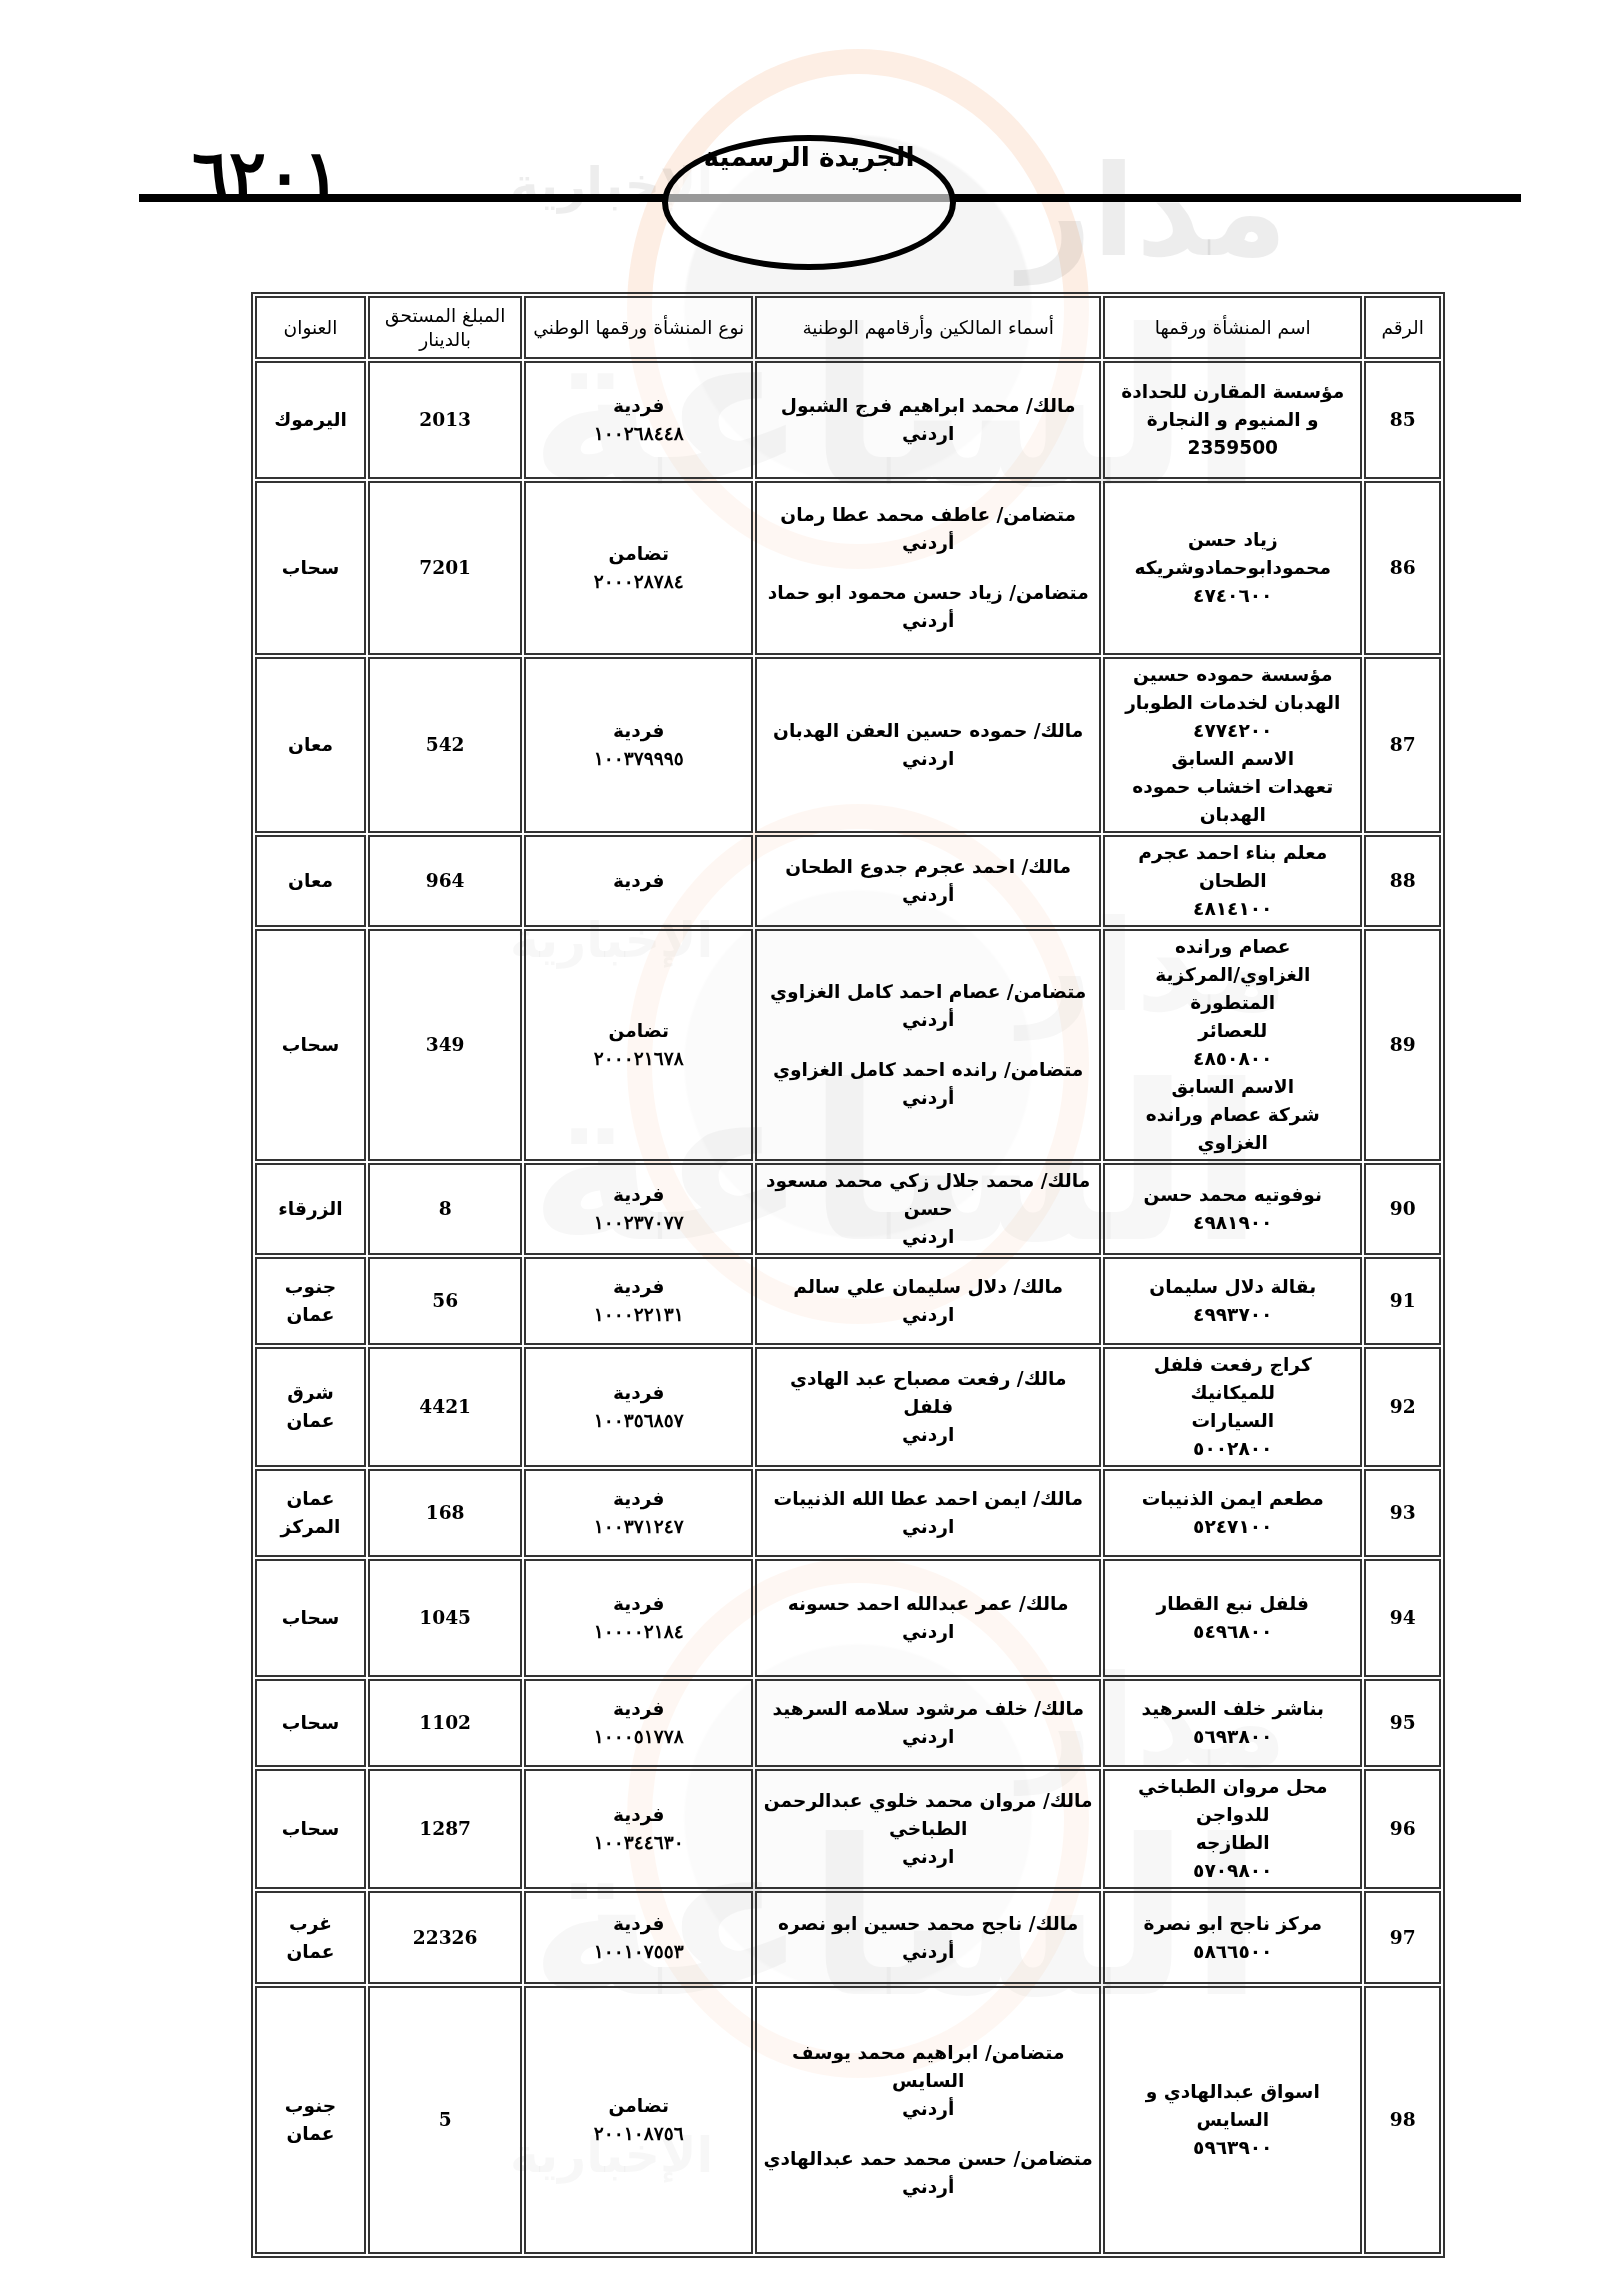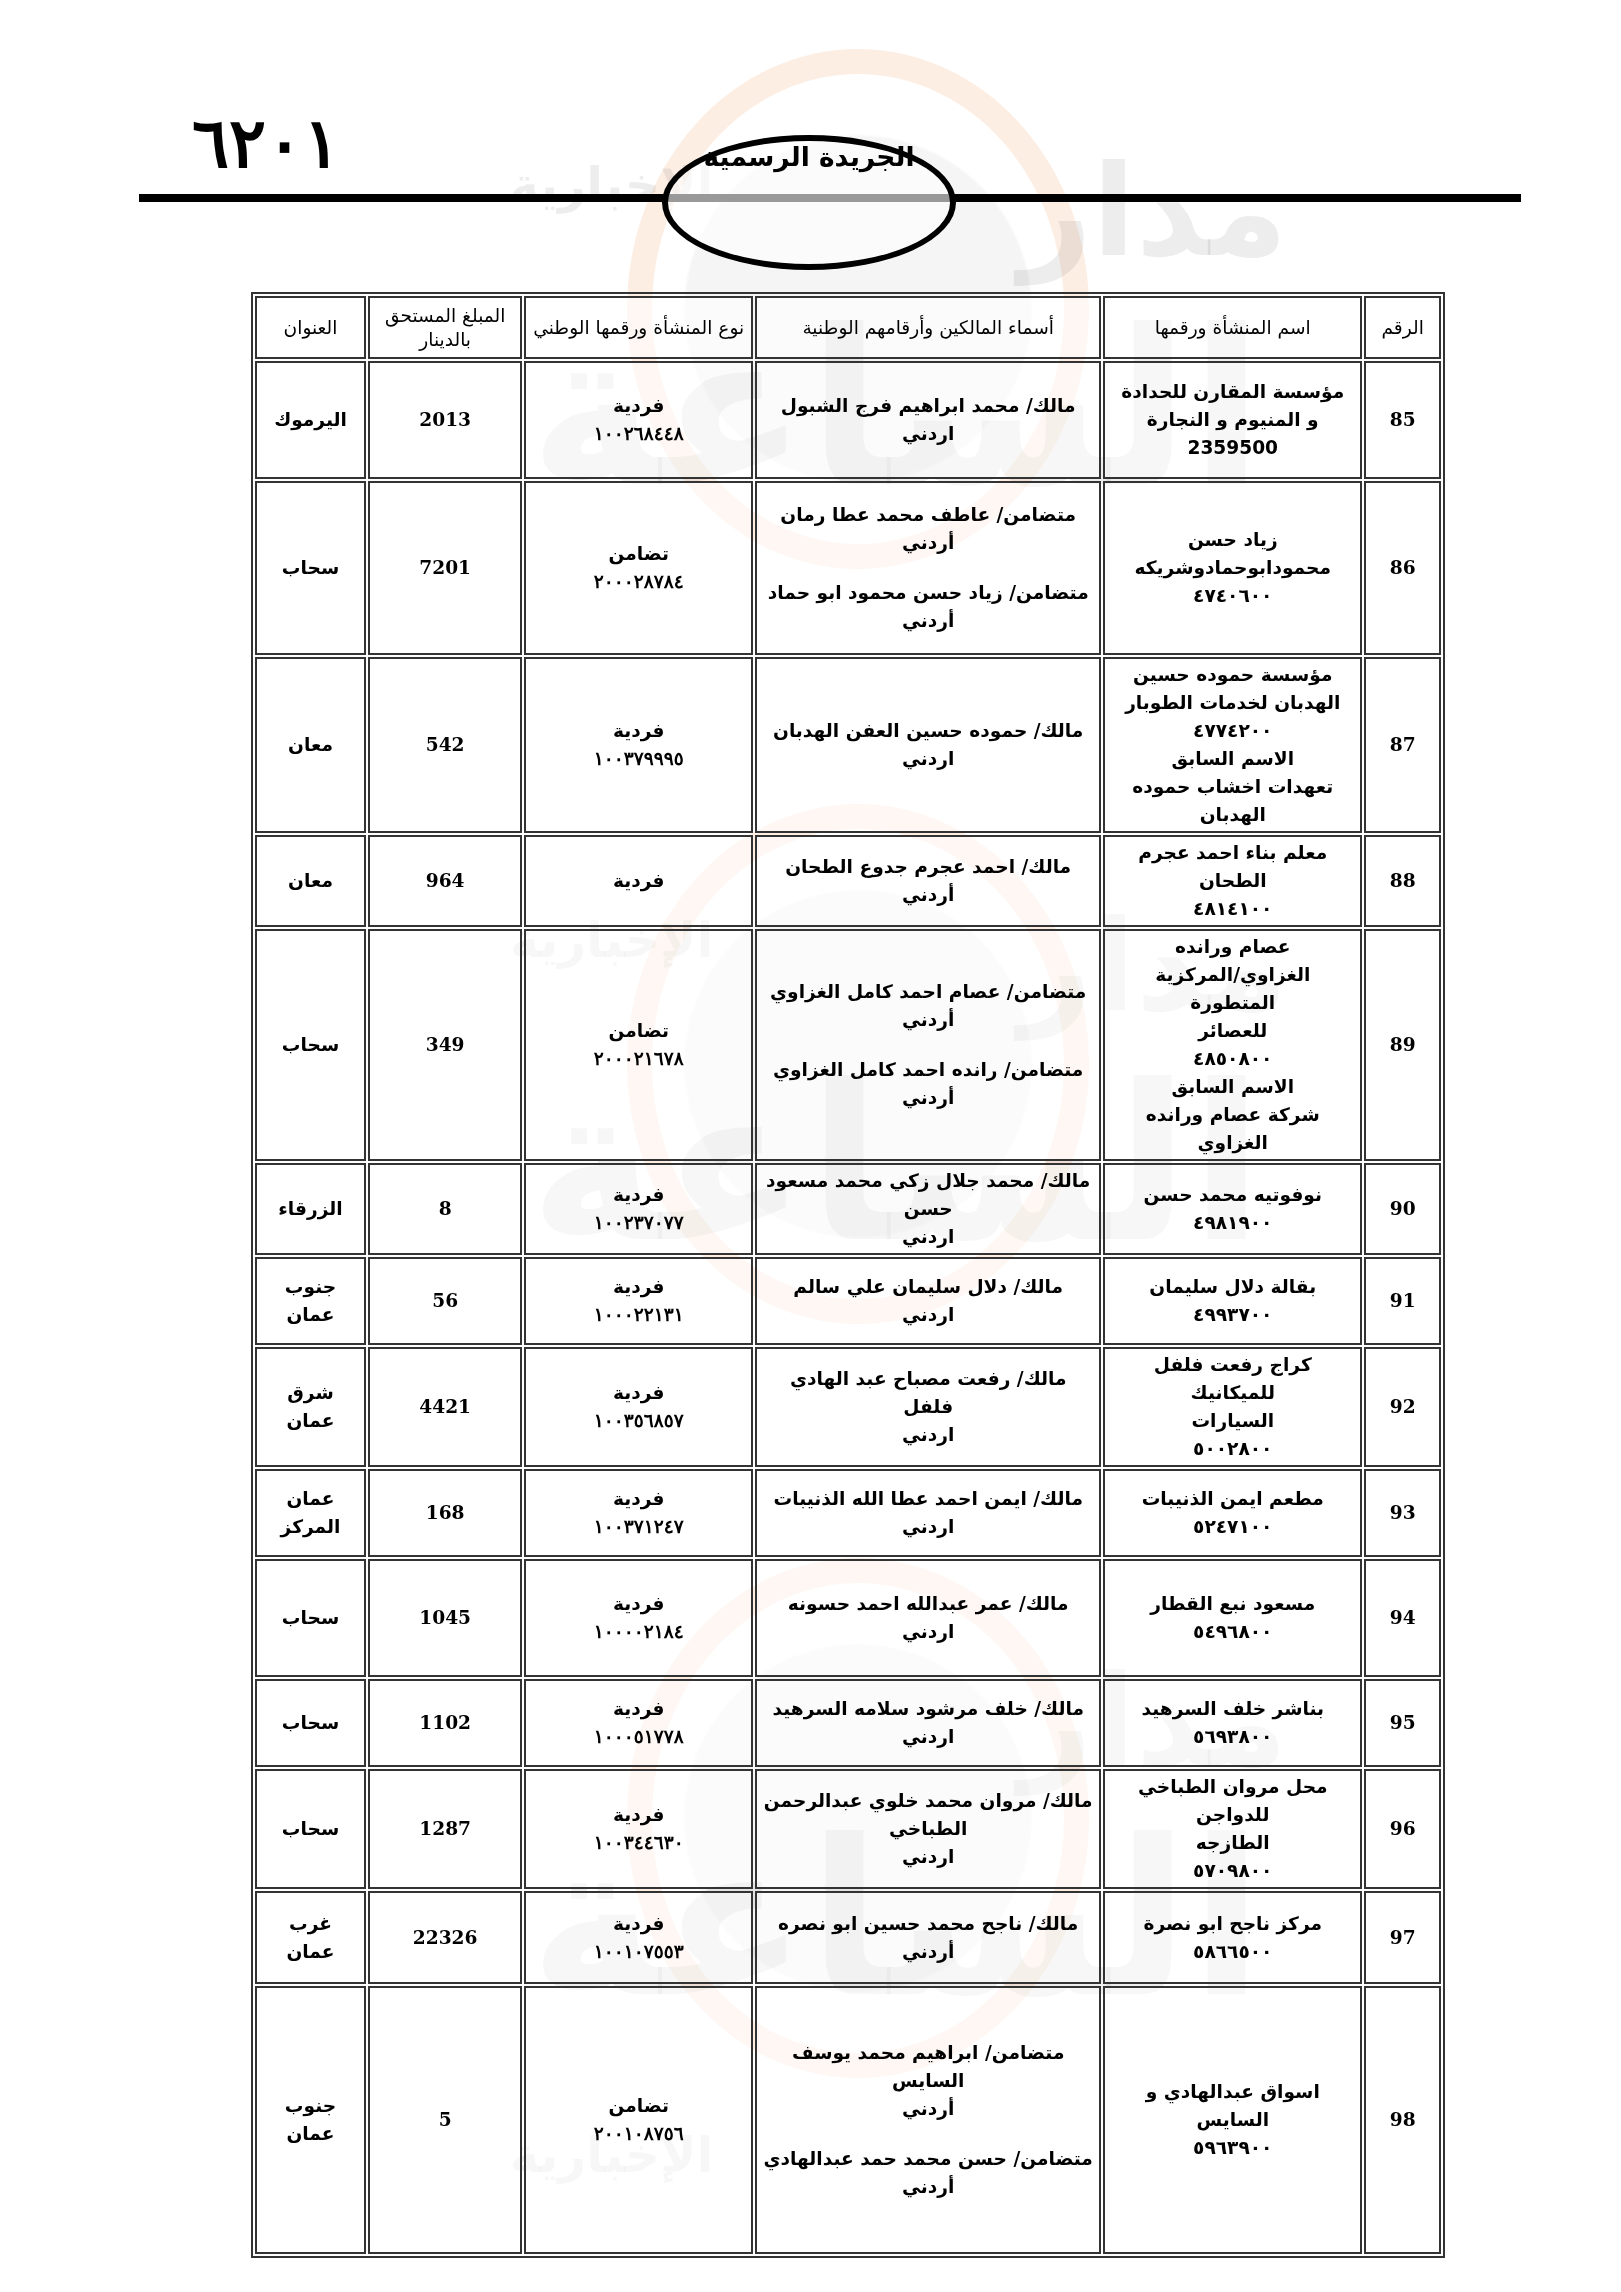--- a/index.html
+++ b/index.html
@@ -4,21 +4,21 @@
 <style>
   html, body { margin:0; padding:0; background:#ffffff; }
   body { width:1621px; height:2293px; position:relative; overflow:hidden;
          font-family:"DejaVu Sans", "Liberation Sans", sans-serif; color:#000; }
   .watermark { position:absolute; pointer-events:none; }
   .wm-clock { position:absolute; border-radius:50%;
               border:25.5px solid rgba(245,150,90,0.16);
               background:radial-gradient(circle, rgba(0,0,0,0.04) 0 55%, rgba(0,0,0,0) 56%); }
   .wm-text { position:absolute; color:rgba(0,0,0,0.07); font-weight:bold;
              font-family:"DejaVu Sans", sans-serif; direction:rtl; white-space:nowrap; }
-  .page-number { position:absolute; left:192px; top:102px; font-size:69px; font-weight:bold;
+  .page-number { position:absolute; left:192px; top:134px; font-size:69px; font-weight:bold;
                  font-family:"DejaVu Serif", serif; letter-spacing:2px; }
   .rule { position:absolute; left:139px; top:194px; width:1382px; height:7.8px; background:#000; }
   .header-oval { position:absolute; left:662px; top:135px; width:294px; height:135px;
                  border:6.9px solid #000; border-radius:50%; background:rgba(255,255,255,0.6);
                  display:flex; justify-content:center; box-sizing:border-box; }
   .header-oval span { font-size:26.5px; font-weight:bold; direction:rtl; }
   table.gazette { position:absolute; left:251px; top:292px; width:1194px;
                   border-collapse:separate; border-spacing:2px; border:2px solid #333;
                   direction:rtl; background:transparent; }
   table.gazette td, table.gazette th { border:2px solid #333; text-align:center; vertical-align:middle;
@@ -263,21 +263,21 @@
         </td>
         <td class="amount">168</td>
         <td class="addr">
           <span class="line">عمان</span>
           <span class="line">المركز</span>
         </td>
       </tr>
       <tr style="height: 118px;">
         <td class="num">94</td>
         <td class="bold">
-          <span class="line">مسعود نبع القطار</span>
+          <span class="line">فلفل نبع القطار</span>
           <span class="line">٥٤٩٦٨٠٠</span>
         </td>
         <td class="bold">
           <span class="line">مالك/ عمر عبدالله احمد حسونه</span>
           <span class="line">اردني</span>
         </td>
         <td class="bold">
           <span class="line">فردية</span>
           <span class="line nid">١٠٠٠٠٢١٨٤</span>
         </td>

